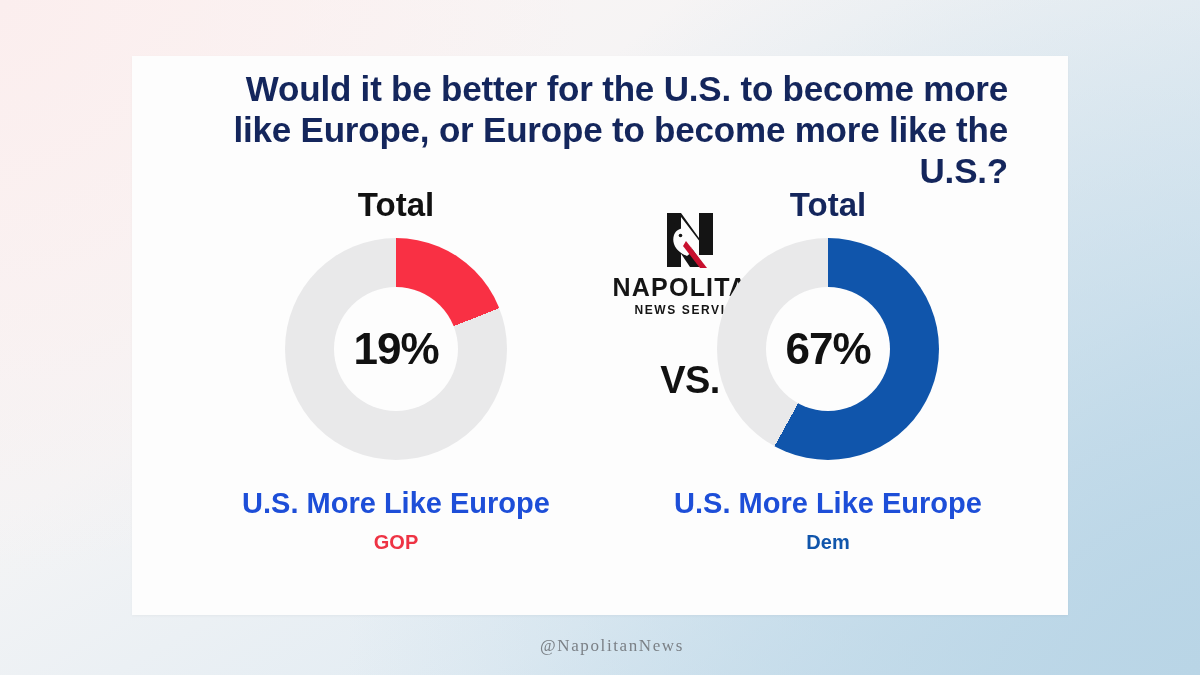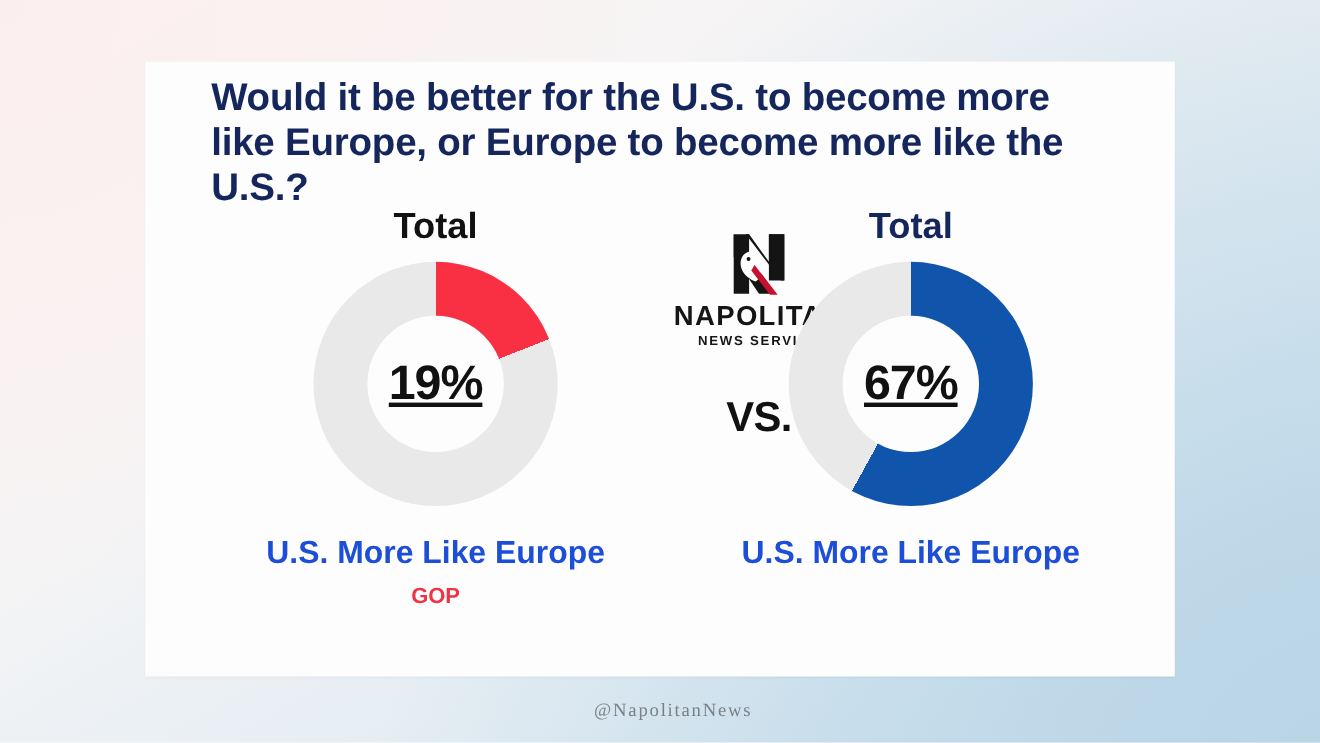--- a/index.html
+++ b/index.html
@@ -33,21 +33,21 @@
     background: #fdfdfd;
     box-shadow: 0 1px 3px rgba(0,0,0,0.04);
   }
 
   
   .title {
     position: absolute;
     left: 60px;
     top: 12px;
     width: 816px;
-    text-align: left;
+    text-align: right;
     color: #14265c;
     font-size: 35px;
     font-weight: bold;
     line-height: 41px;
     letter-spacing: -0.2px;
   }
 
   
   .panel {
     position: absolute;
@@ -90,21 +90,20 @@
     display: flex;
     align-items: center;
     justify-content: center;
   }
   .donut-value {
     font-size: 44px;
     font-weight: bold;
     color: #111111;
     letter-spacing: -1px;
     line-height: 1;
-    text-decoration: underline;
   }
 
   
   .panel-caption {
     margin-top: 26px;
     font-size: 29px;
     font-weight: bold;
     color: #1d4ed8;
     line-height: 34px;
     white-space: nowrap;
@@ -212,19 +211,20 @@
       <div class="panel-total">Total</div>
 
       <div class="donut-wrap">
         <div class="donut" id="donut-dem" style="background: conic-gradient(rgb(16, 85, 171) 0deg, rgb(16, 85, 171) 208.8deg, rgb(233, 233, 234) 208.8deg, rgb(233, 233, 234) 360deg);"></div>
         <div class="donut-hole">
           <span class="donut-value">67%</span>
         </div>
       </div>
 
       <div class="panel-caption">U.S. More Like Europe</div>
+      <div class="panel-party">Dem</div>
     </div>
 
   </div>
 
   <div class="handle">@NapolitanNews</div>
 
 </div>
 
 </body></html>

